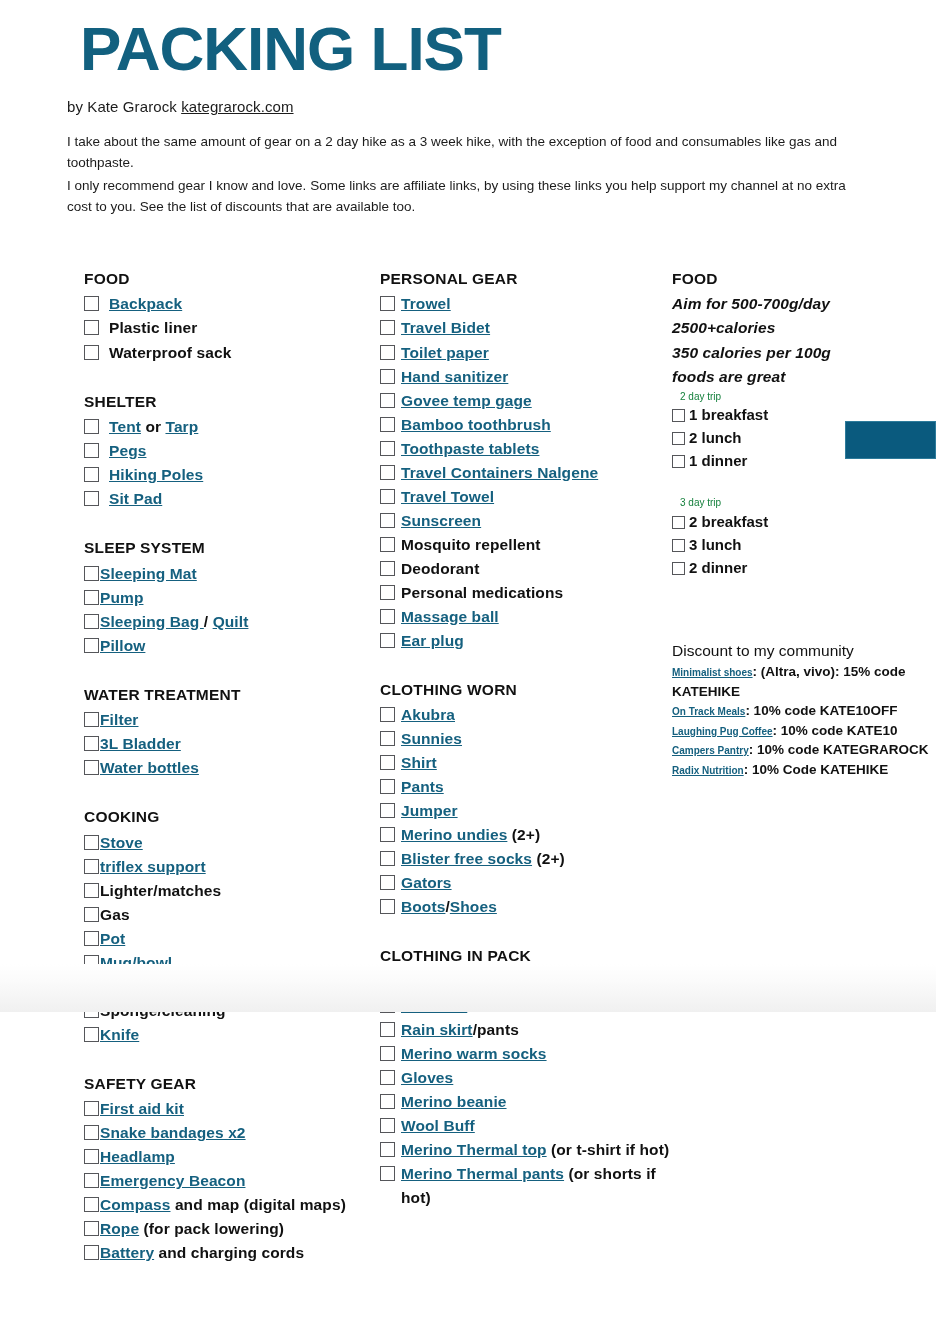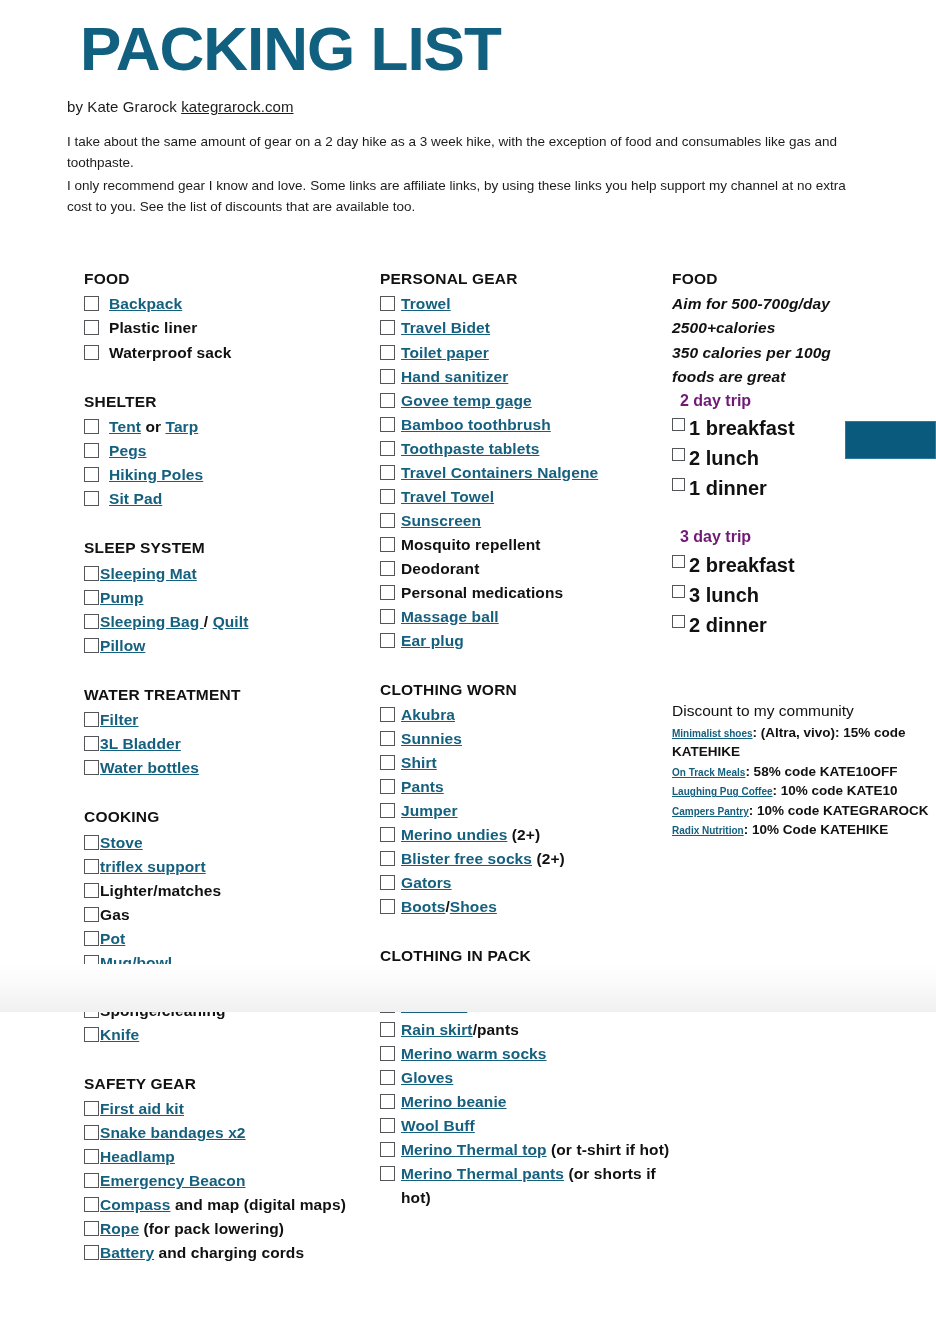--- a/index.html
+++ b/index.html
@@ -110,30 +110,30 @@
   
   .food-line {
     font-size: 15.5px;
     font-weight: bold;
     line-height: 1.55;
     color: #111111;
     letter-spacing: .1px;
     font-style: italic;
   }
   .trip-head {
-    font-size: 16px;
-    font-weight: bold;
+    font-size: 10px;
+    font-weight: normal;
     line-height: 1.55;
     padding-left: 8px;
-    color: #701a75;
+    color: #15803d;
   }
   .food-item {
     display: flex;
     align-items: flex-start;
-    font-size: 20px;
+    font-size: 15px;
     font-weight: bold;
     line-height: 1.5;
     min-height: 23px;
     color: #111111;
   }
   .food-item .cb {
     width: 13px; height: 13px;
     margin-top: 5px; margin-right: 4px;
     border: 1.2px solid #55565a;
   }
@@ -508,21 +508,21 @@
           <div class="food-item">
             <span class="cb"></span>
             <span>2 dinner</span>
           </div>
         </div>
     </div>
     <div class="sect" style="margin-top:60px">
       <div class="disc-title">Discount to my community</div>
       <div id="disc-list">
           <div class="disc-line"><a href="#" class="lnk">Minimalist shoes</a><span>: (Altra, vivo): 15% code KATEHIKE</span></div>
-          <div class="disc-line"><a href="#" class="lnk">On Track Meals</a><span>: 58% code KATE10OFF</span></div>
+          <div class="disc-line"><a href="#" class="lnk">On Track Meals</a><span>: 10% code KATE10OFF</span></div>
           <div class="disc-line"><a href="#" class="lnk">Laughing Pug Coffee</a><span>: 10% code KATE10</span></div>
           <div class="disc-line"><a href="#" class="lnk">Campers Pantry</a><span>: 10% code KATEGRAROCK</span></div>
           <div class="disc-line"><a href="#" class="lnk">Radix Nutrition</a><span>: 10% Code KATEHIKE</span></div>
         </div>
     </div>
   </div>
 
   <div class="teal-block"></div>
   <div class="page-edge"></div>
 

